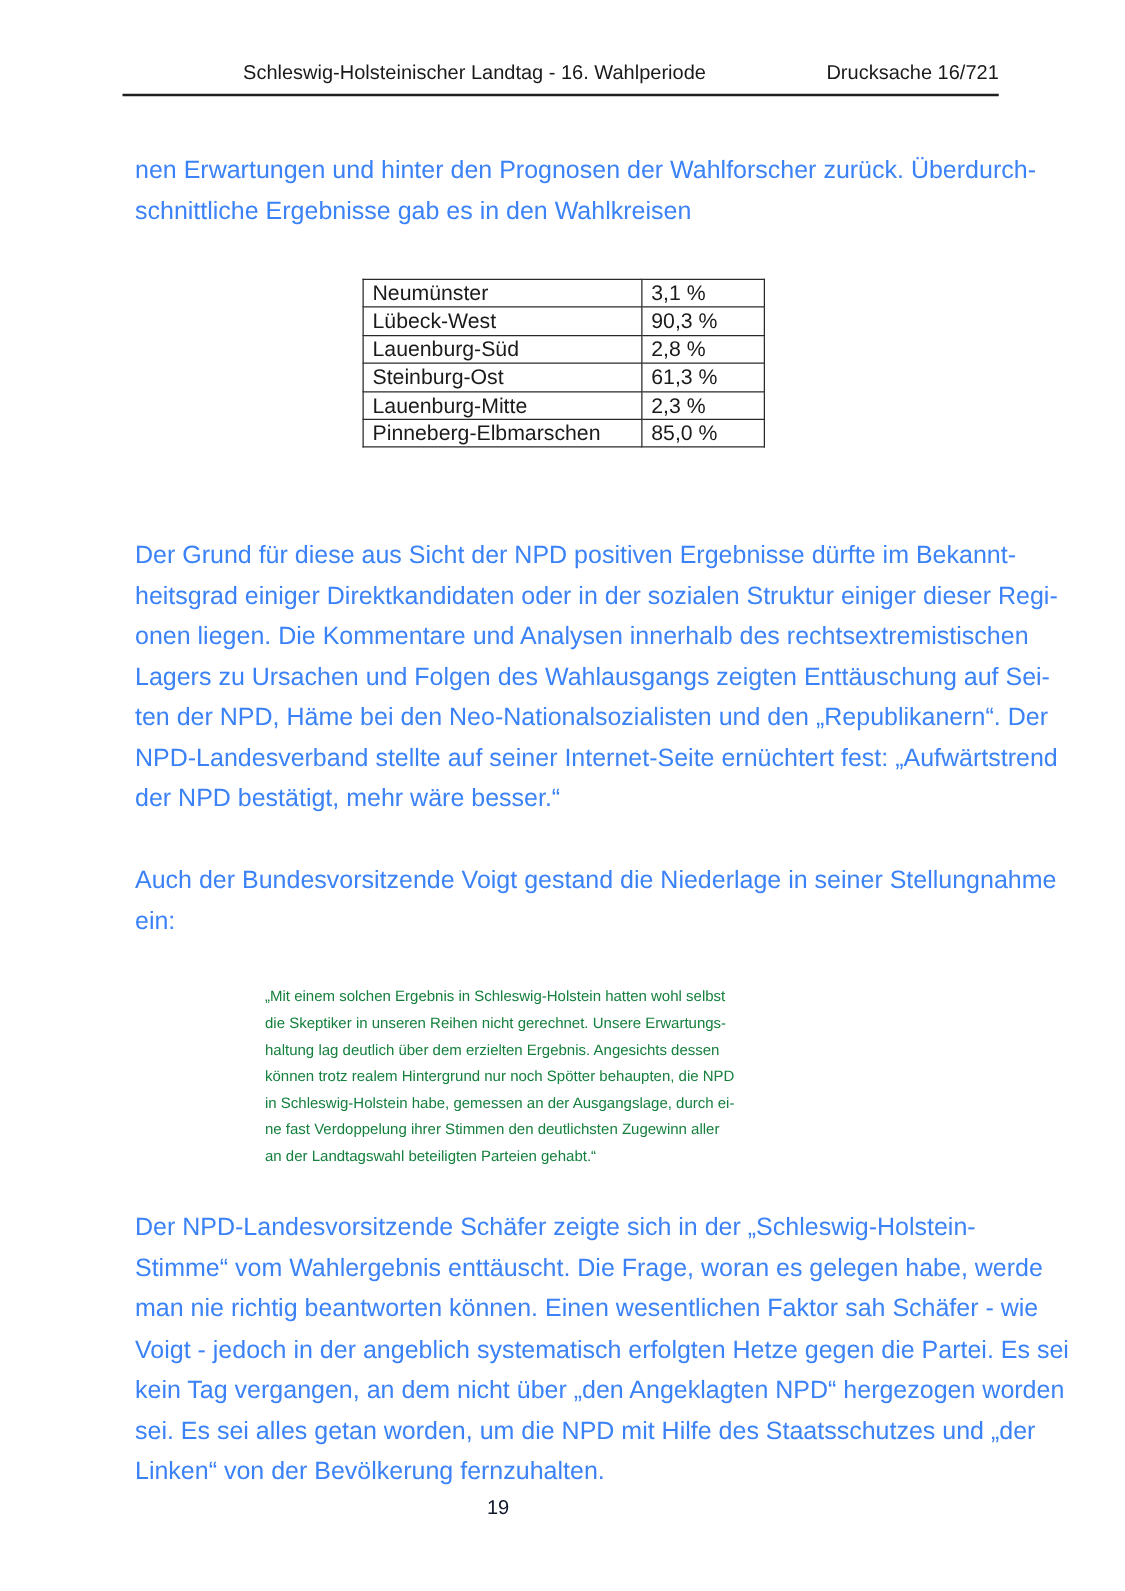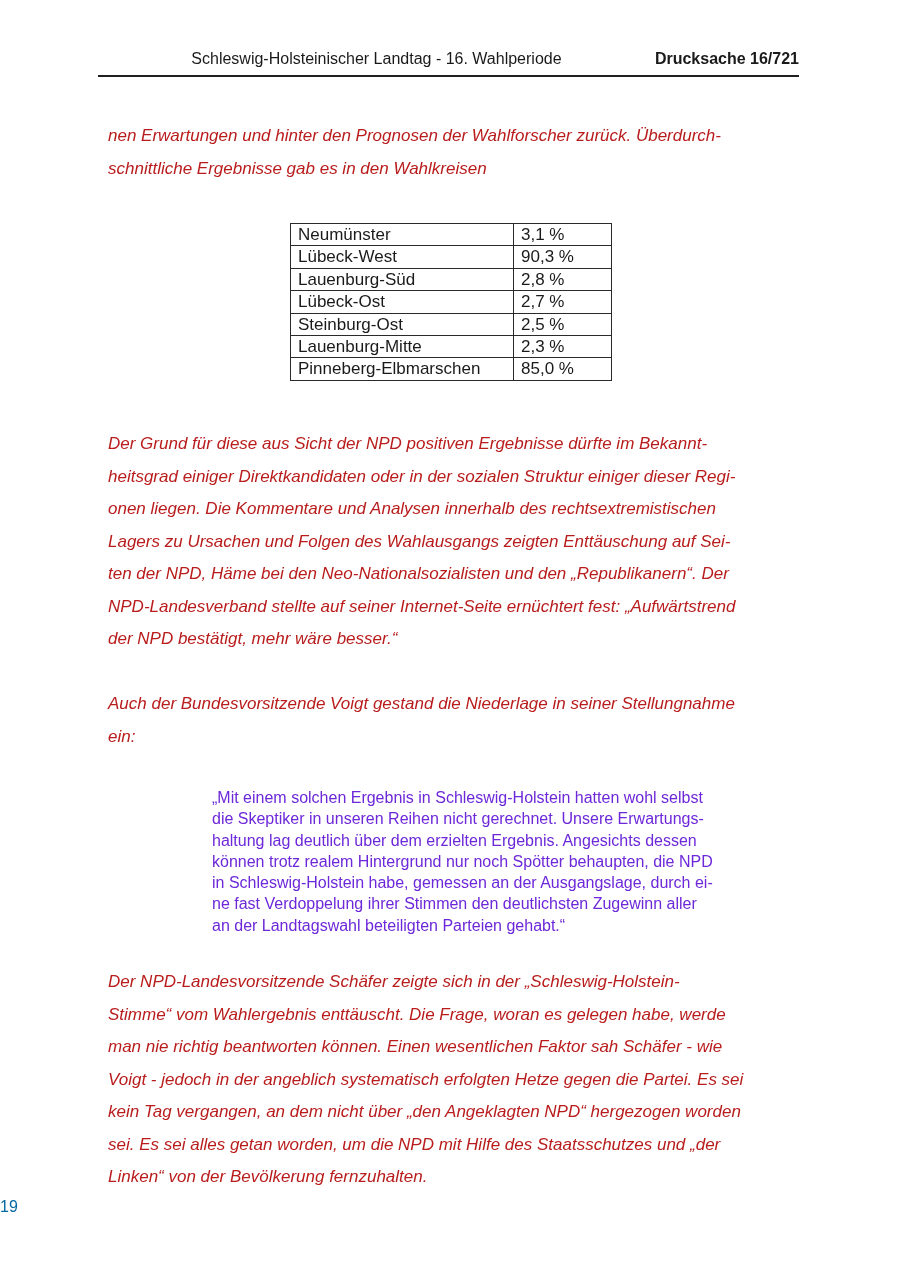--- a/index.html
+++ b/index.html
@@ -24,44 +24,43 @@
     border-bottom: 2px solid #1f1f1f;
     padding-bottom: 7px;
     font-size: 16px;
   }
   .header-title {
     flex: 1;
     text-align: center;
     white-space: pre;
   }
   .header-doc {
-    font-weight: bold;
+    font-weight: normal;
     white-space: pre;
   }
   .para {
     position: absolute;
     left: 108px;
     white-space: pre;
-    font-size: 17px;
+    font-size: 20px;
     line-height: 32.5px;
-    color: #b91c1c;
-    font-style: italic;
+    color: #3b82f6;
   }
   .para-intro    { top: 120px; }
   .para-analysis { top: 428px; }
   .para-voigt    { top: 688px; }
   .para-schaefer { top: 966px; }
   .blockquote {
     position: absolute;
     left: 212px;
     top: 787px;
     white-space: pre;
-    font-size: 16px;
+    font-size: 12px;
     line-height: 21.3px;
-    color: #6d28d9;
+    color: #15803d;
   }
   table.results {
     position: absolute;
     top: 223px;
     left: 290px;
     width: 321px;
     border-collapse: collapse;
     table-layout: fixed;
   }
   table.results td {
@@ -73,22 +72,23 @@
     white-space: pre;
     overflow: hidden;
   }
   table.results td:first-child { width: 223px; }
   table.results td:last-child  { width: 98px; }
   .page-number {
     position: absolute;
     top: 1198px;
     left: 0;
     width: 797px;
+    text-align: center;
     font-size: 16px;
-    color: #0369a1;
+    color: #0f172a;
   }
 </style>
 </head>
 <body>
 
 <div class="page">
 
   <div class="header">
     <span class="header-title">Schleswig-Holsteinischer Landtag - 16. Wahlperiode</span>
     <span class="header-doc">Drucksache 16/721</span>
@@ -105,26 +105,22 @@
         </tr>
         <tr>
           <td>Lübeck-West</td>
           <td>90,3 %</td>
         </tr>
         <tr>
           <td>Lauenburg-Süd</td>
           <td>2,8 %</td>
         </tr>
         <tr>
-          <td>Lübeck-Ost</td>
-          <td>2,7 %</td>
-        </tr>
-        <tr>
           <td>Steinburg-Ost</td>
-          <td>2,5 %</td>
+          <td>61,3 %</td>
         </tr>
         <tr>
           <td>Lauenburg-Mitte</td>
           <td>2,3 %</td>
         </tr>
         <tr>
           <td>Pinneberg-Elbmarschen</td>
           <td>85,0 %</td>
         </tr>
       </tbody>

